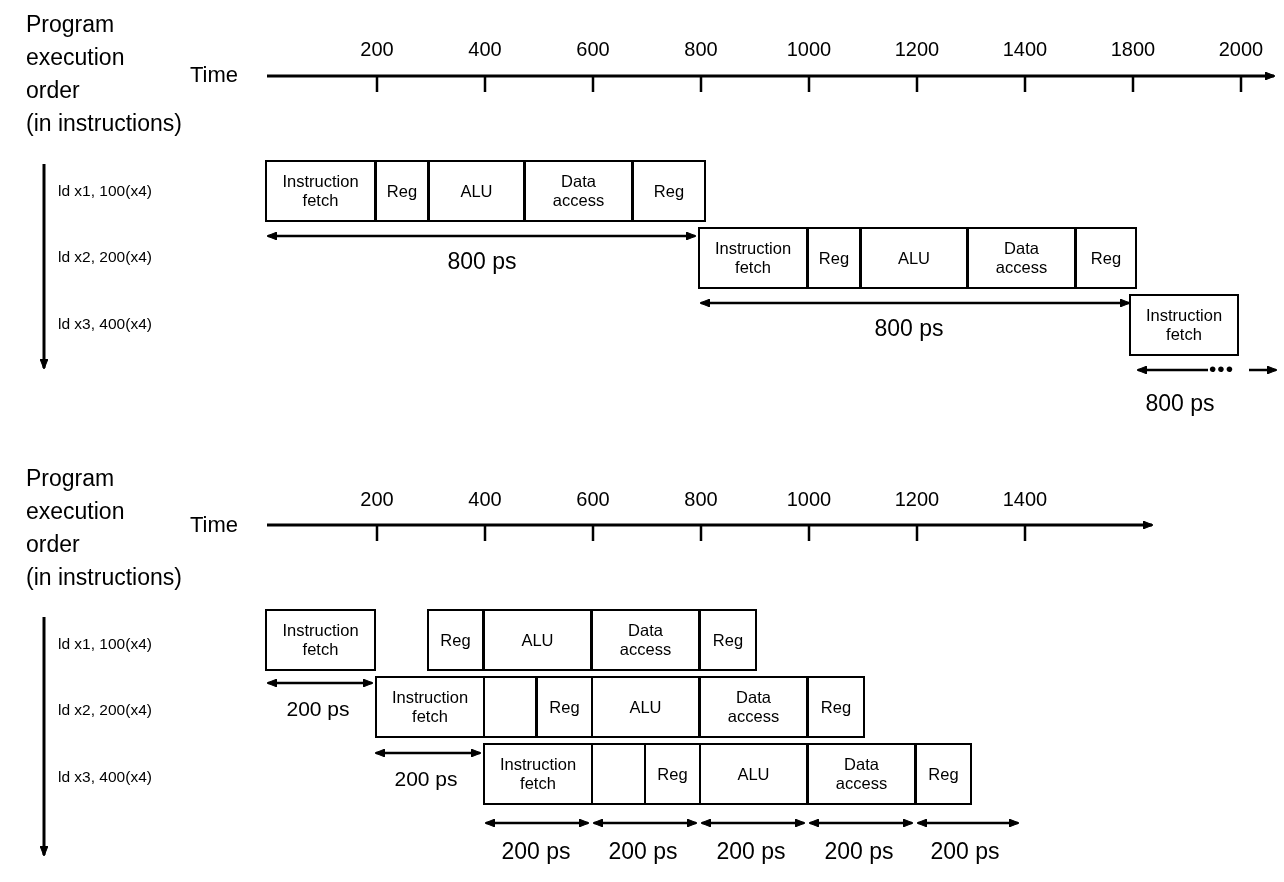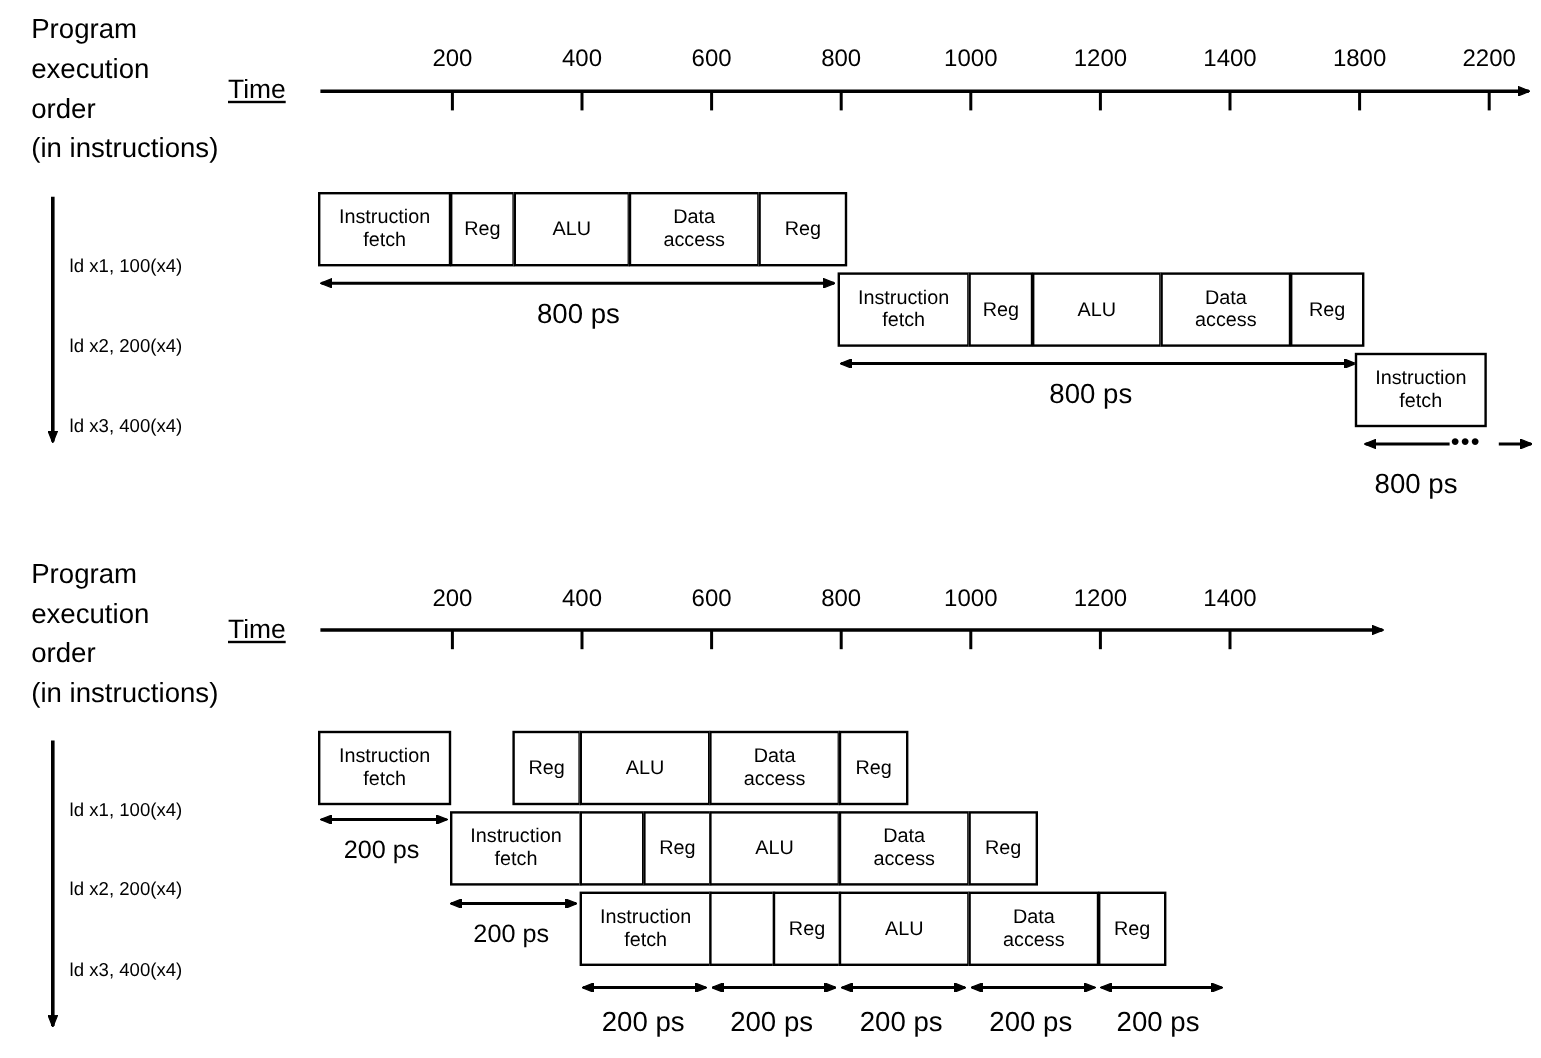--- a/index.html
+++ b/index.html
@@ -23,35 +23,33 @@
     position: absolute;
     font-size: 23px;
     line-height: 33px;
     color: #000;
     white-space: pre;
   }
   .time-label {
     position: absolute;
     font-size: 22px;
     color: #000;
-    text-decoration: underline;
   }
   .tick-label {
     position: absolute;
     font-size: 20px;
     text-align: center;
     color: #000;
     transform: translateX(-50%);
   }
   .instr-label {
     position: absolute;
     font-size: 15.5px;
     color: #000;
     white-space: nowrap;
-    margin-top: 32px;
   }
 
   
   .stage {
     position: absolute;
     box-sizing: border-box;
     border: 2px solid #000;
     background: #fff;
     display: flex;
     align-items: center;
@@ -168,21 +166,21 @@
   <div class="time-label" style="left:178px; top:62px;">Time</div>
 
   <div class="tick-label" style="left:365px; top:38px;">200</div>
   <div class="tick-label" style="left:473px; top:38px;">400</div>
   <div class="tick-label" style="left:581px; top:38px;">600</div>
   <div class="tick-label" style="left:689px; top:38px;">800</div>
   <div class="tick-label" style="left:797px; top:38px;">1000</div>
   <div class="tick-label" style="left:905px; top:38px;">1200</div>
   <div class="tick-label" style="left:1013px; top:38px;">1400</div>
   <div class="tick-label" style="left:1121px; top:38px;">1800</div>
-  <div class="tick-label" style="left:1229px; top:38px;">2200</div>
+  <div class="tick-label" style="left:1229px; top:38px;">2000</div>
 
   <div class="instr-label" style="left:46px; top:182px;">ld x1, 100(x4)</div>
   <div class="instr-label" style="left:46px; top:248px;">ld x2, 200(x4)</div>
   <div class="instr-label" style="left:46px; top:315px;">ld x3, 400(x4)</div>
 
   <div class="stage" style="left:253px; top:160px; width:111px; height:62px;">
     <span>
       <span>Instruction</span>
       <span>fetch</span>
     </span>

